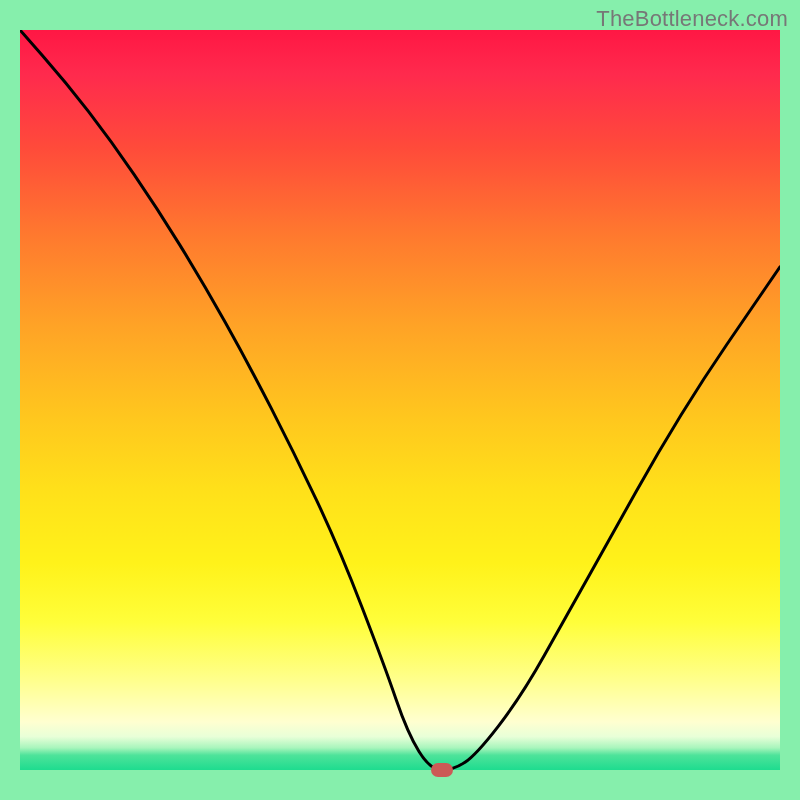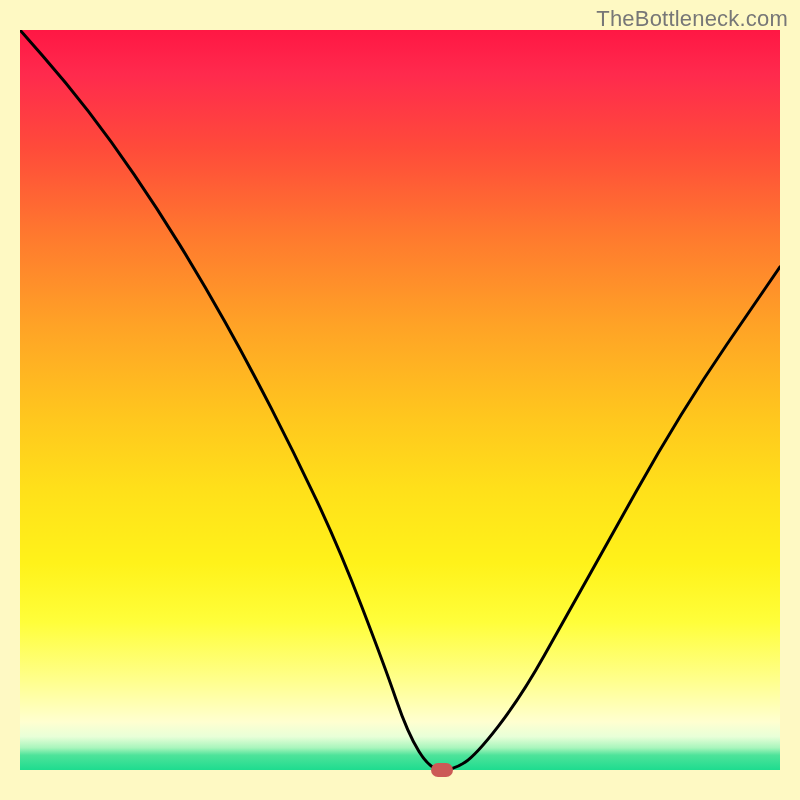--- a/index.html
+++ b/index.html
@@ -8,21 +8,21 @@
     width: 800px;
     height: 800px;
     background: #000;
     overflow: hidden;
     font-family: Arial, Helvetica, sans-serif;
   }
   .frame {
     position: relative;
     width: 800px;
     height: 800px;
-    background: #fef9c3;
+    background: #86efac;
   }
   .watermark {
     position: absolute;
     top: 6px;
     right: 12px;
     color: #777;
     font-size: 22px;
     letter-spacing: 0.2px;
     font-weight: 500;
     z-index: 3;

